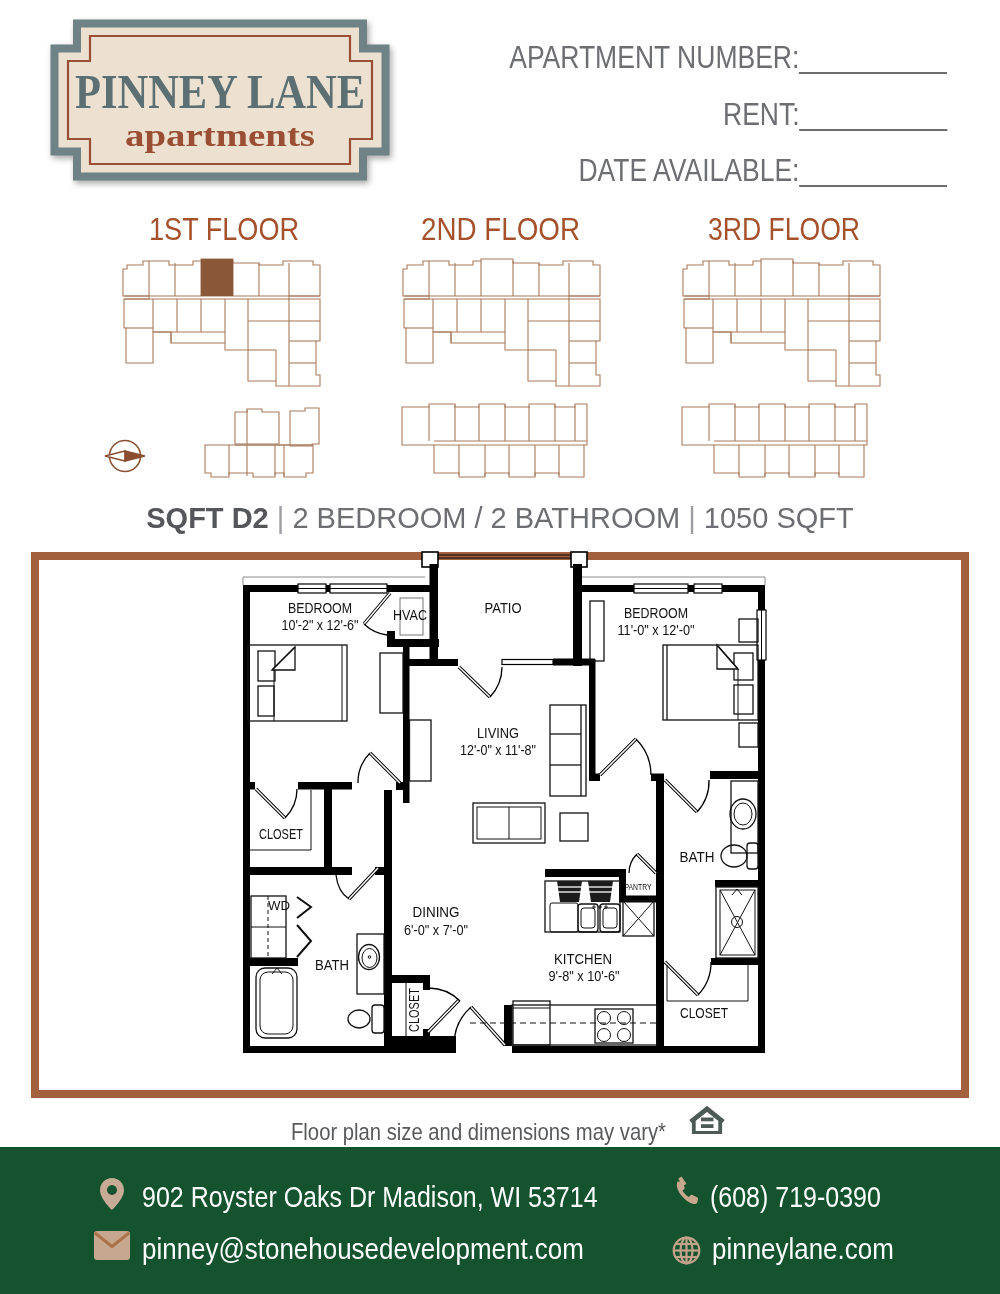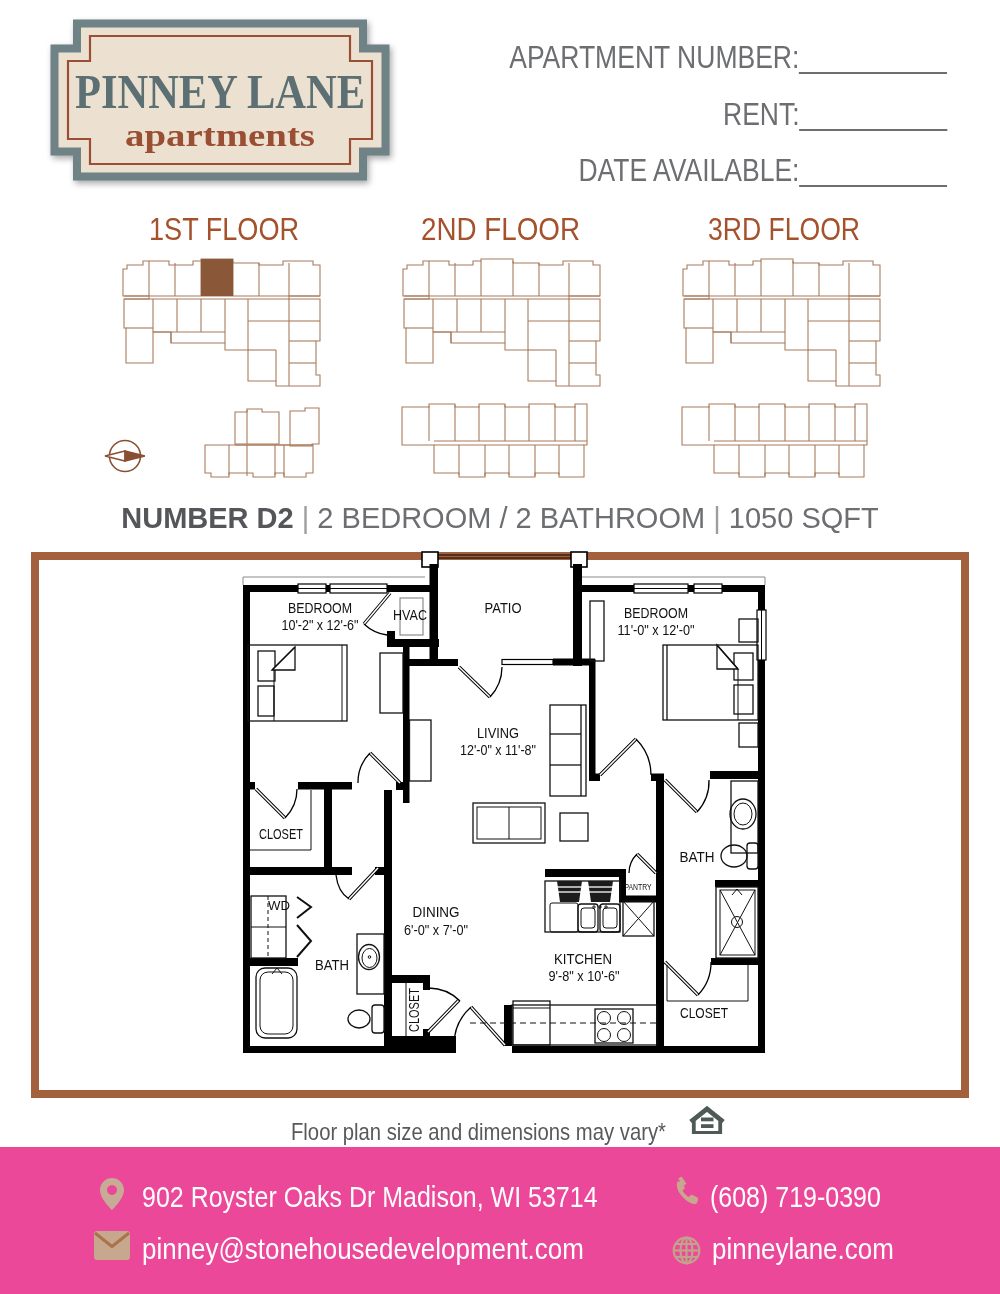--- a/index.html
+++ b/index.html
@@ -119,21 +119,21 @@
 
 <div class="abs" style="left:103px;top:437px;">
 <svg width="42" height="38" viewBox="0 0 42 38">
   <circle cx="22" cy="19" r="15.5" fill="none" stroke="#8a4f30" stroke-width="1.6"></circle>
   <path d="M2,19 L22,14 L22,24 Z" fill="#fff" stroke="#8a4f30" stroke-width="1.4"></path>
   <path d="M22,14 L42,19 L22,24 Z" fill="#8a4f30" stroke="#8a4f30" stroke-width="1.4"></path>
 </svg>
 </div>
 
 <div class="abs" style="left:0;top:502px;width:1000px;text-align:center;font-size:29px;color:#6d6e71;">
-  <span style="font-weight:bold;color:#55565a;">NUMBER D2</span> <span style="color:#9b9da0;">|</span> 2 BEDROOM / 2 BATHROOM <span style="color:#9b9da0;">|</span> 1050 SQFT
+  <span style="font-weight:bold;color:#55565a;">SQFT D2</span> <span style="color:#9b9da0;">|</span> 2 BEDROOM / 2 BATHROOM <span style="color:#9b9da0;">|</span> 1050 SQFT
 </div>
 
 <div class="abs" style="left:31px;top:552px;width:922px;height:530px;border:8px solid #a2603d;background:#fff;"></div>
 
 <div class="abs" id="planhost" style="left:220px;top:546px;">
 <svg width="570" height="520" viewBox="0 0 570 520" font-family="Liberation Sans, sans-serif">
 
   <g stroke="#8a8a8a" stroke-width="1">
     <line x1="23" y1="31" x2="205" y2="31"></line>
         <line x1="362" y1="31" x2="545" y2="31"></line>
@@ -443,21 +443,21 @@
 
 <div class="abs" style="left:689px;top:1106px;">
 <svg width="36" height="28" viewBox="0 0 36 28">
   <path d="M4.8,27 V14 L18,3.5 L31.2,14 V27 Z" fill="#fff" stroke="#4e5a56" stroke-width="3.8"></path>
   <path d="M1.5,15.5 L18,2.4 L34.5,15.5" fill="none" stroke="#4e5a56" stroke-width="4"></path>
   <rect x="12" y="11.5" width="12.5" height="3.8" fill="#4e5a56"></rect>
   <rect x="12" y="18.2" width="12.5" height="3.8" fill="#4e5a56"></rect>
 </svg>
 </div>
 
-<div class="abs" style="left:0;top:1147px;width:1000px;height:147px;background:#ec4899;color:#fff;">
+<div class="abs" style="left:0;top:1147px;width:1000px;height:147px;background:#14532d;color:#fff;">
 
   <svg class="abs" style="left:100px;top:31px;" width="24" height="32" viewBox="0 0 24 32">
       <path d="M12,0 C5.4,0 0,5.4 0,12 C0,21 12,32 12,32 C12,32 24,21 24,12 C24,5.4 18.6,0 12,0 Z M12,17 a5,5 0 1,1 0.001,0 Z" fill="#c8ab97" fill-rule="evenodd"></path>
     </svg>
 
   <div class="abs" style="left:142px;top:33px;font-size:30px;white-space:nowrap;transform:scaleX(0.833);transform-origin:0 50%;">902 Royster Oaks Dr Madison, WI 53714</div>
 
   <svg class="abs" style="left:675px;top:29px;" width="23" height="29" viewBox="0 0 23 29">
       <path d="M2.5,5.5 C1,9 2,14 6,19 C10,24 15,27.5 19,28 C20.5,28.2 21.8,27.6 22.3,26.2 L23,23.5 C23.2,22.6 22.8,21.6 22,21.2 L17.5,19 C16.7,18.6 15.8,18.8 15.2,19.5 L14,21 C11.5,19.7 8.8,17 7.5,14.4 L9,13.2 C9.7,12.6 9.9,11.7 9.5,10.9 L7.3,6.4 C6.9,5.6 5.9,5.2 5,5.4 Z M6.5,0.5 L3.2,2.8 L8.2,10 L11.5,7.7 Z" fill="#c8a78f"></path>
     </svg>

